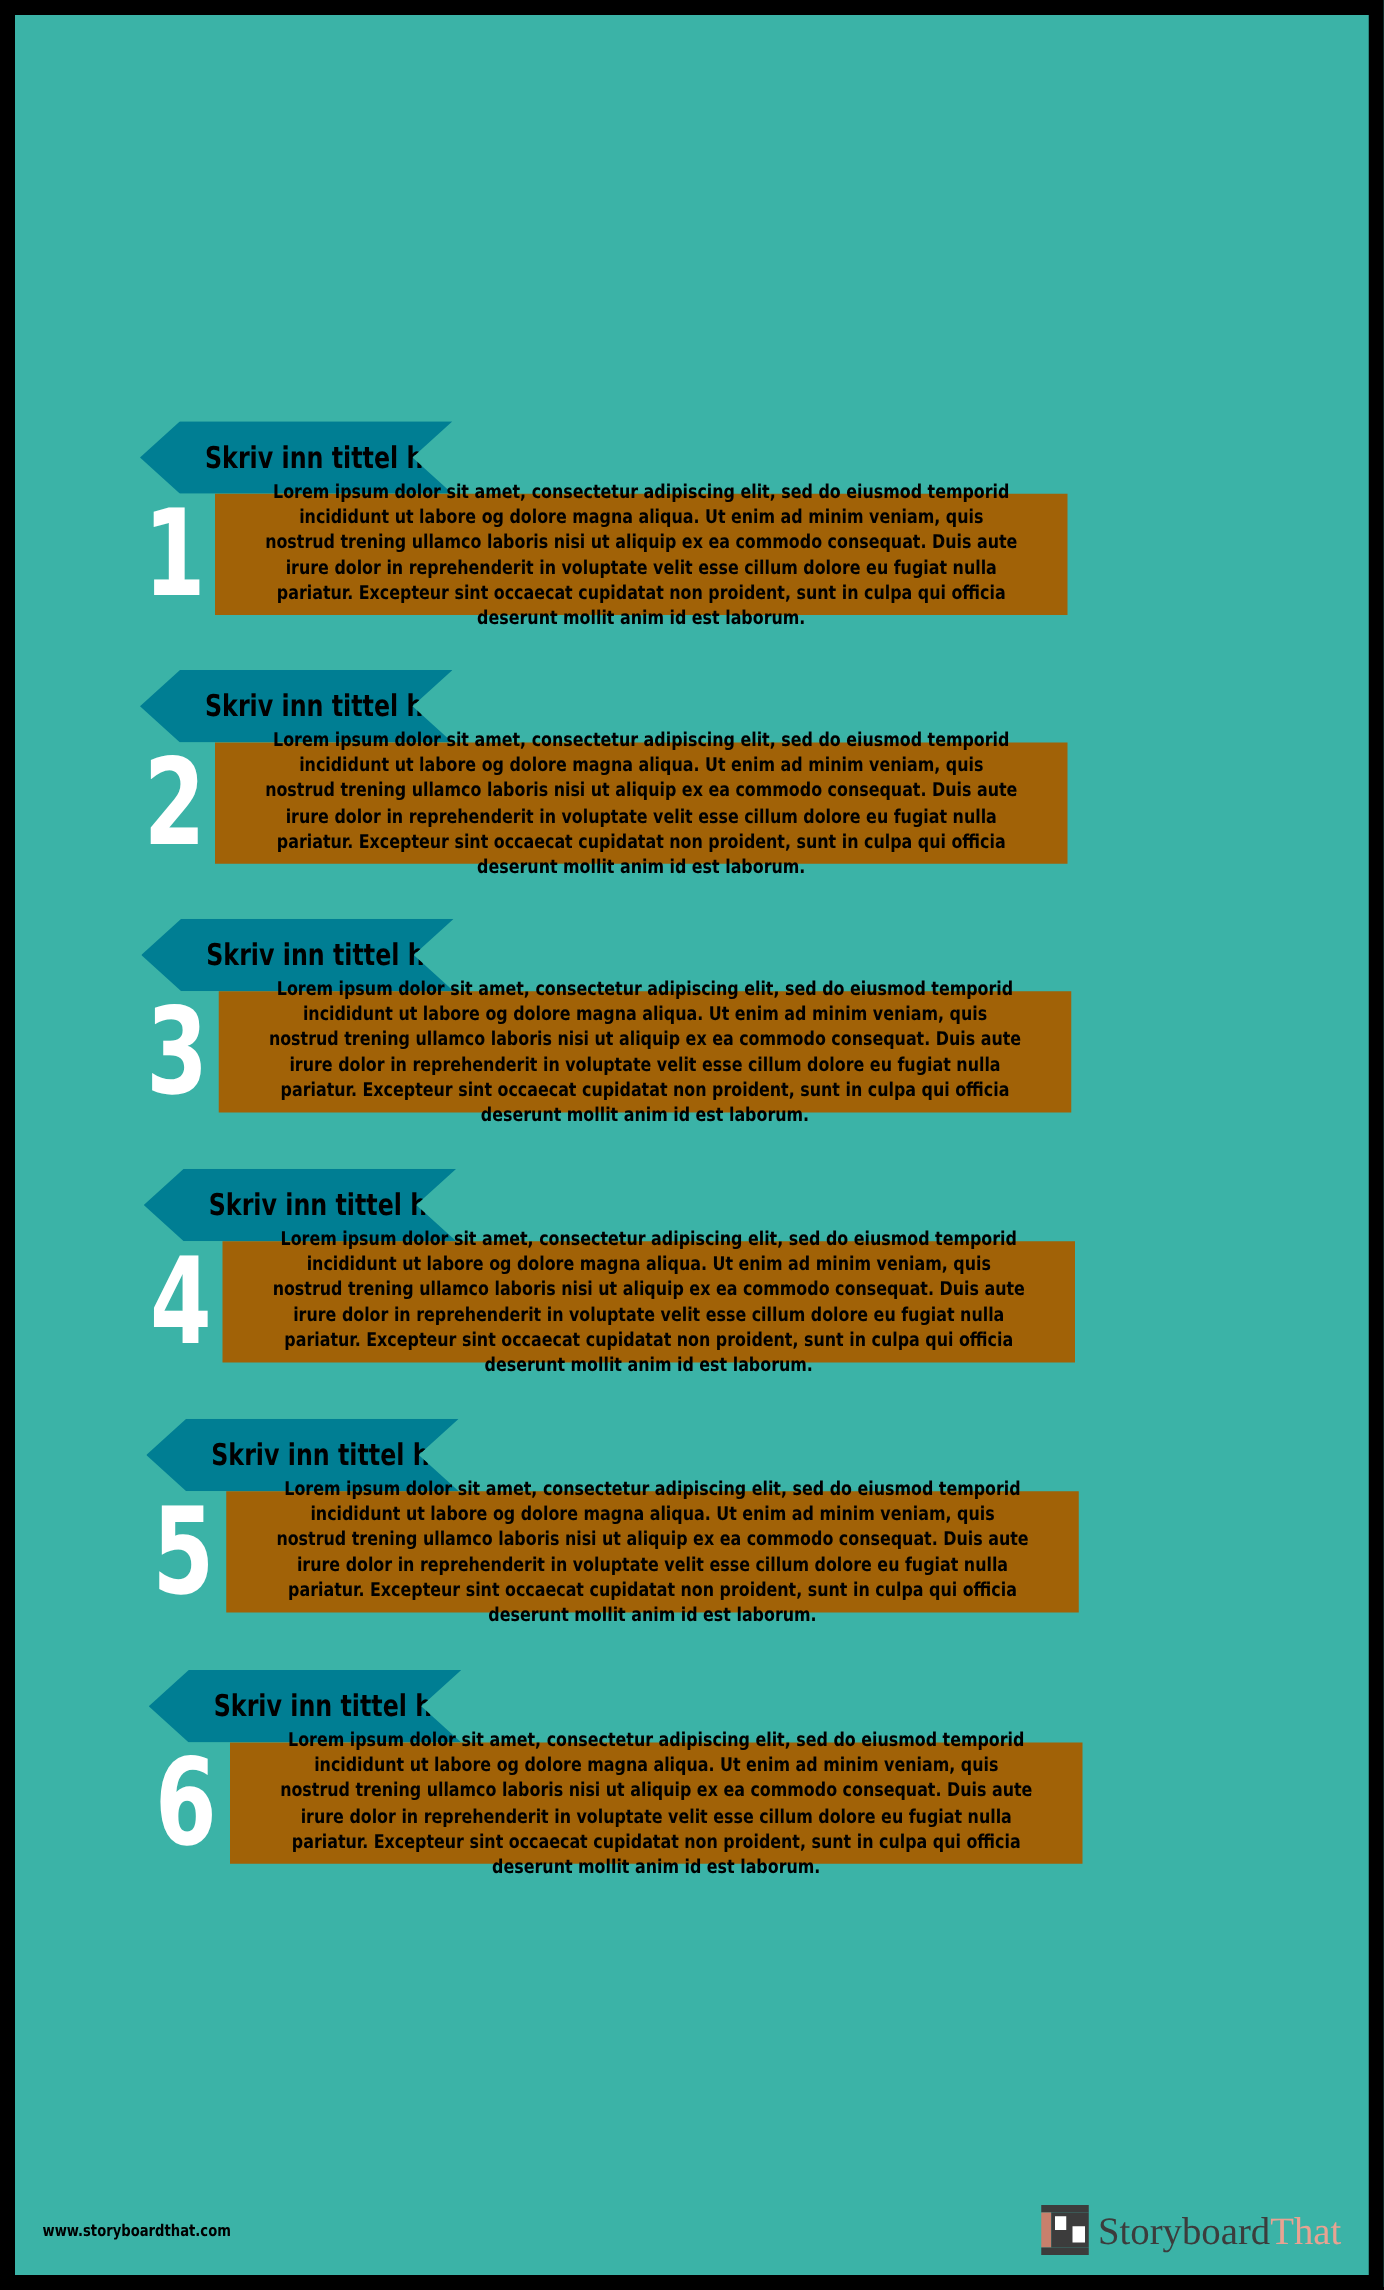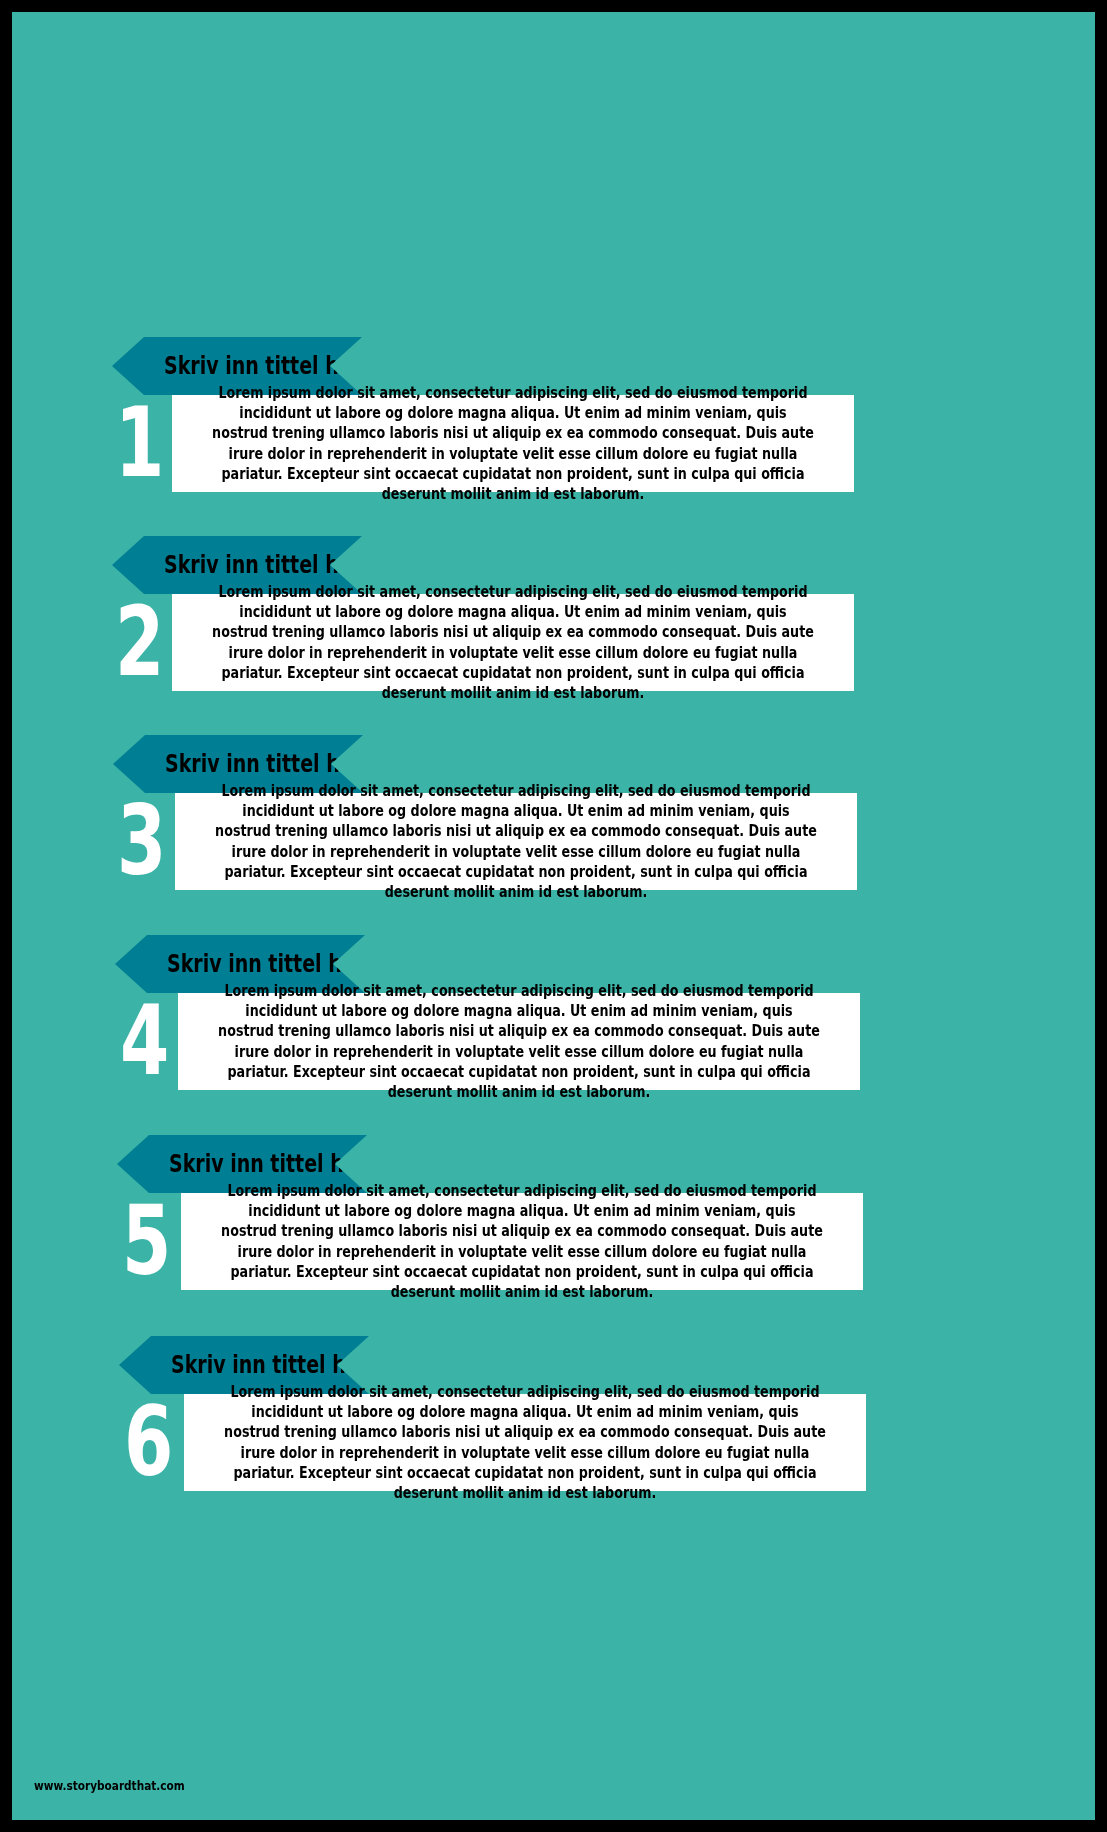--- a/index.html
+++ b/index.html
@@ -61,21 +61,21 @@
     font-family:"Liberation Sans Narrow","DejaVu Sans Condensed","Liberation Sans",sans-serif;
     font-size:96px;
     font-weight:bold;
     color:#FFFFFF;
     line-height:1;
     transform:scaleX(0.82);
     transform-origin:left top;
   }
   .box{
     position:absolute;
-    background:#ffffff;
+    background:#a16207;
     box-sizing:border-box;
     padding:13px 16px;
     display:flex;align-items:center;justify-content:center;
   }
   .box-text{
     font-family:"Liberation Sans Narrow","DejaVu Sans Condensed","Liberation Sans",sans-serif;
     font-size:15.2px;
     font-weight:bold;
     color:#000000;
     text-align:center;
@@ -179,15 +179,27 @@
       <span class="ribbon-text">Skriv inn tittel her</span>
     </div>
     <div class="num" style="left:112px;top:58px;">6</div>
     <div class="box" style="left:172px;top:58px;width:682px;height:97px;">
       <span class="box-text">Lorem ipsum dolor sit amet, consectetur adipiscing elit, sed do eiusmod temporid incididunt ut labore og dolore magna aliqua. Ut enim ad minim veniam, quis nostrud trening ullamco laboris nisi ut aliquip ex ea commodo consequat. Duis aute irure dolor in reprehenderit in voluptate velit esse cillum dolore eu fugiat nulla pariatur. Excepteur sint occaecat cupidatat non proident, sunt in culpa qui officia deserunt mollit anim id est laborum.</span>
     </div>
   </div>
 
   <div class="footer">
     <div class="footer-url">www.storyboardthat.com</div>
+    <div class="logo">
+      <span class="logo-mark">
+        <span class="bar top"></span>
+        <span class="pnl l"></span>
+        <span class="pnl m"></span>
+        <span class="pnl r"></span>
+        <span class="sq a"></span>
+        <span class="sq b"></span>
+        <span class="bar bot"></span>
+      </span>
+      <span class="logo-word"><span class="s1">Storyboard</span><span class="s2">That</span></span>
+    </div>
   </div>
 
 </div>
 
 </body></html>

